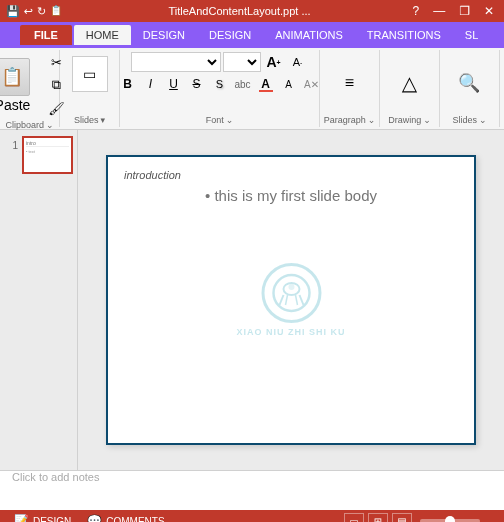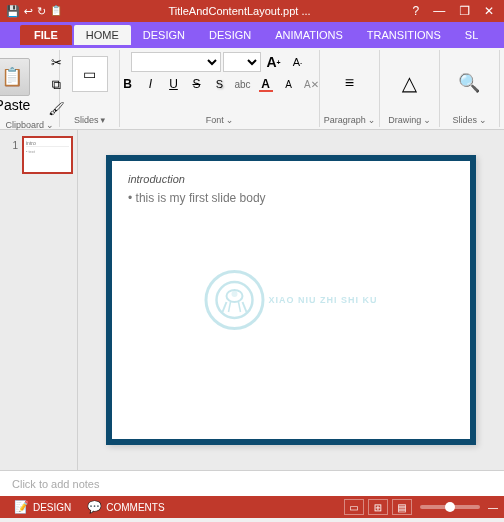--- a/index.html
+++ b/index.html
@@ -300,45 +300,47 @@
       display: flex;
       align-items: center;
       justify-content: center;
       background: #ebebeb;
       padding: 10px;
     }
     .slide-canvas {
       width: 370px;
       height: 290px;
       background: white;
-      border: 6px solid #0c4a6e;
+      border: 2px solid #0c4a6e;
       position: relative;
       box-shadow: 2px 2px 6px rgba(0,0,0,0.15);
       padding: 12px 16px;
     }
     .slide-title {
       font-size: 11px;
       color: #555;
       margin-bottom: 6px;
       font-style: italic;
     }
     .slide-body {
-      font-size: 12px;
+      font-size: 15px;
       color: #777;
+      text-align: center;
     }
     .slide-body::before {
       content: '• ';
     }
     .watermark {
       position: absolute;
       top: 50%;
       left: 50%;
       transform: translate(-50%, -50%);
       opacity: 0.25;
       display: flex;
+      flex-direction: column;
       align-items: center;
       gap: 4px;
     }
     .watermark-circle {
       width: 60px;
       height: 60px;
       border-radius: 50%;
       border: 3px solid #22a0b8;
       display: flex;
       align-items: center;
@@ -351,23 +353,22 @@
       color: #22a0b8;
       letter-spacing: 1px;
       font-weight: bold;
       white-space: nowrap;
     }
 
     
     .notes-area {
       background: white;
       border-top: 1px solid #d0d0d0;
-      height: 26px;
-      display: flex;
-      align-items: center;
+      height: 40px;
+      display: flex;
       padding: 0 12px;
       font-size: 11px;
       color: #aaa;
       cursor: text;
     }
 
     
     .status-bar {
       background: #c0392b;
       height: 22px;

